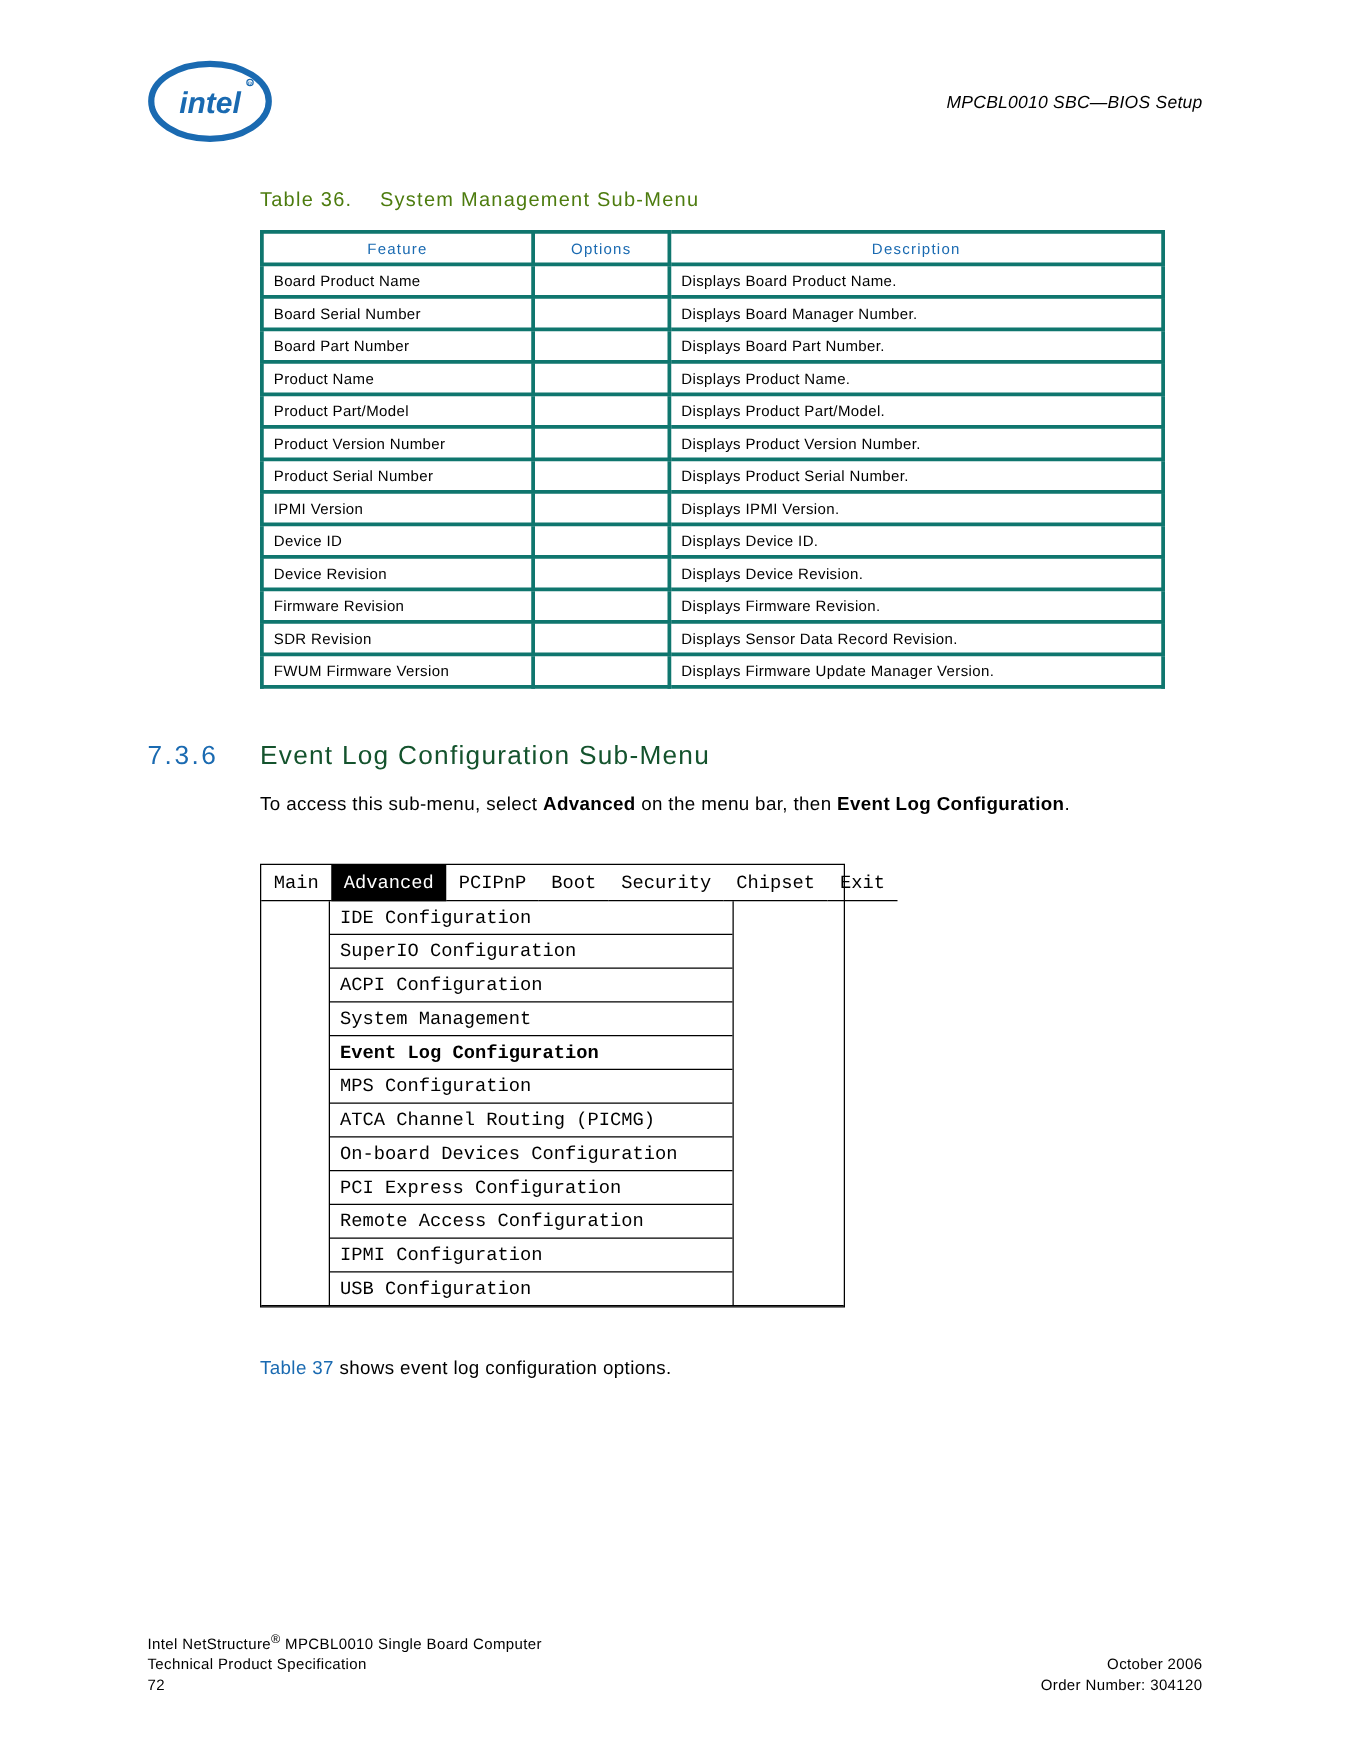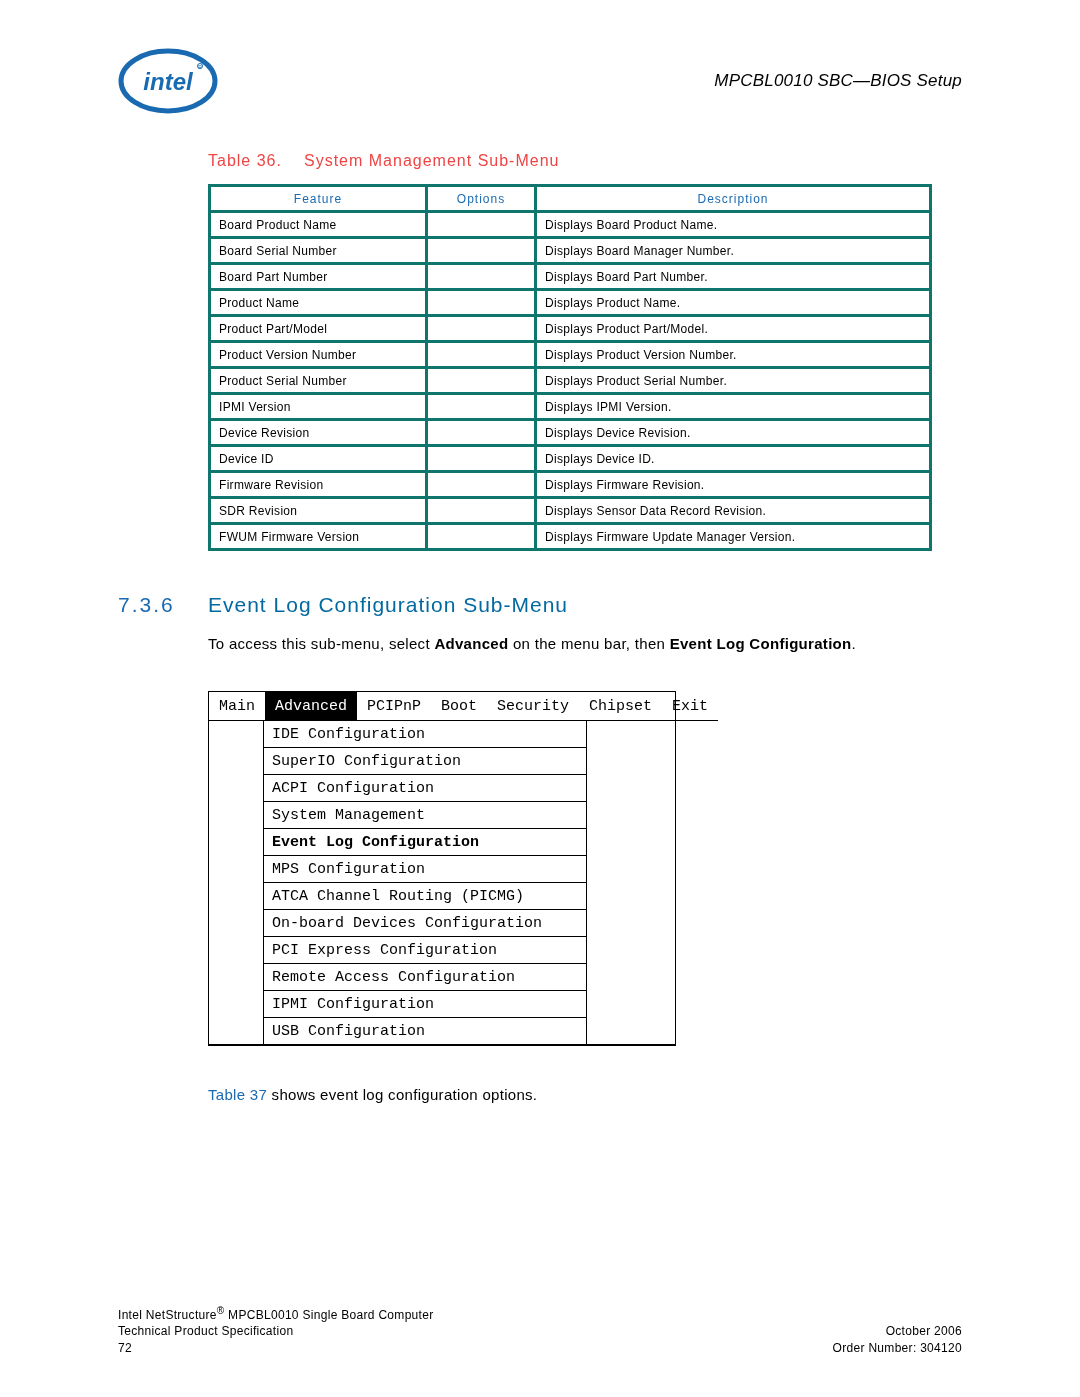--- a/index.html
+++ b/index.html
@@ -24,26 +24,26 @@
     justify-content: space-between;
     align-items: center;
     margin-bottom: 38px;
   }
   .logo {
     width: 100px;
     height: 66px;
   }
   .header-text {
     font-style: italic;
-    font-size: 17px;
+    font-size: 14px;
     letter-spacing: 0.2px;
     font-family: Verdana, Arial, sans-serif;
   }
   .caption {
-    color: #ef4444;
+    color: #4d7c0f;
     font-size: 16px;
     letter-spacing: 1px;
     margin-left: 90px;
     margin-bottom: 14px;
   }
   .caption .tbl-num {
     display: inline-block;
     width: 96px;
   }
   table.data-table {
@@ -74,21 +74,21 @@
     margin-bottom: 16px;
   }
   .section-num {
     color: #1a6ab1;
     font-size: 21px;
     letter-spacing: 2px;
     width: 90px;
     flex-shrink: 0;
   }
   .section-title {
-    color: #0369a1;
+    color: #14532d;
     font-size: 21px;
     letter-spacing: 1px;
   }
   .body-text {
     margin-left: 90px;
     font-size: 15px;
     line-height: 1.45;
     letter-spacing: 0.3px;
     margin-bottom: 36px;
   }
@@ -225,28 +225,28 @@
           <td>Product Serial Number</td>
           <td></td>
           <td>Displays Product Serial Number.</td>
         </tr>
         <tr>
           <td>IPMI Version</td>
           <td></td>
           <td>Displays IPMI Version.</td>
         </tr>
         <tr>
+          <td>Device ID</td>
+          <td></td>
+          <td>Displays Device ID.</td>
+        </tr>
+        <tr>
           <td>Device Revision</td>
           <td></td>
           <td>Displays Device Revision.</td>
-        </tr>
-        <tr>
-          <td>Device ID</td>
-          <td></td>
-          <td>Displays Device ID.</td>
         </tr>
         <tr>
           <td>Firmware Revision</td>
           <td></td>
           <td>Displays Firmware Revision.</td>
         </tr>
         <tr>
           <td>SDR Revision</td>
           <td></td>
           <td>Displays Sensor Data Record Revision.</td>

